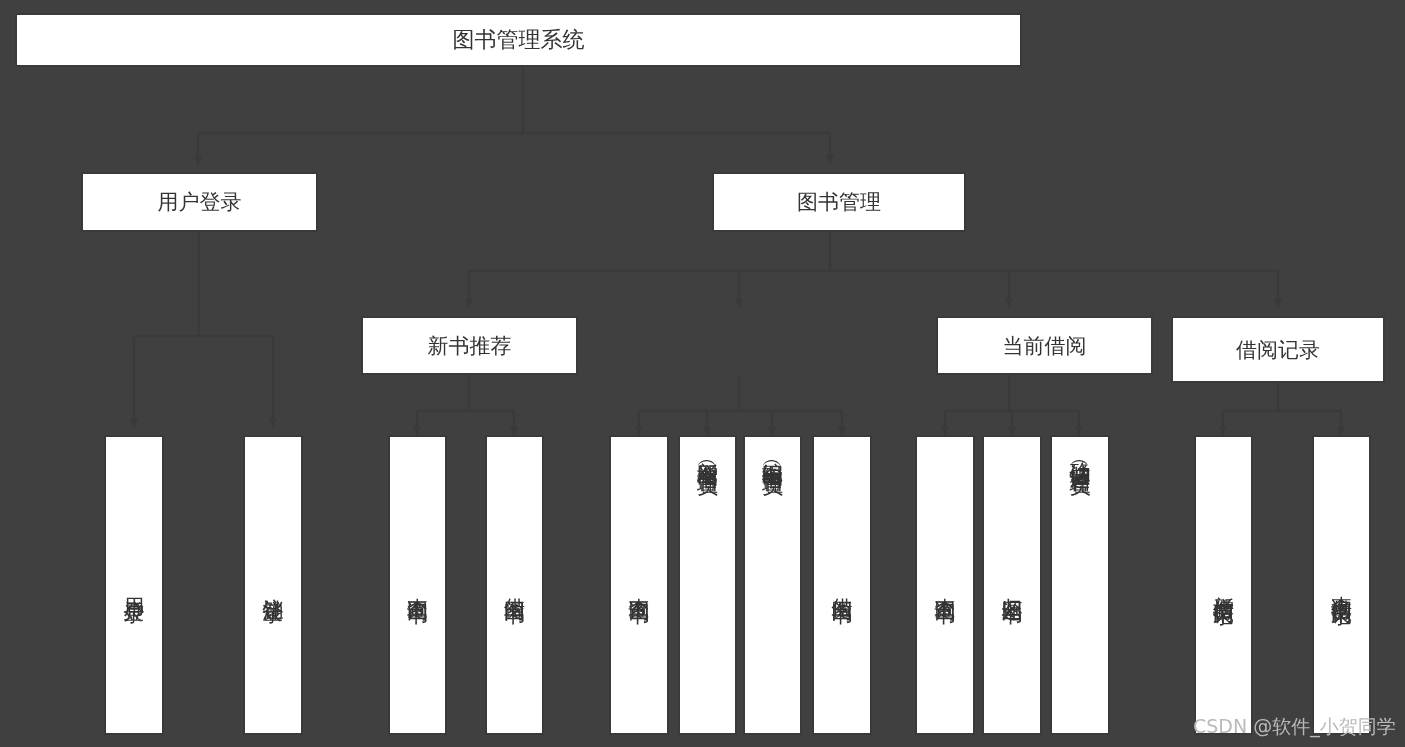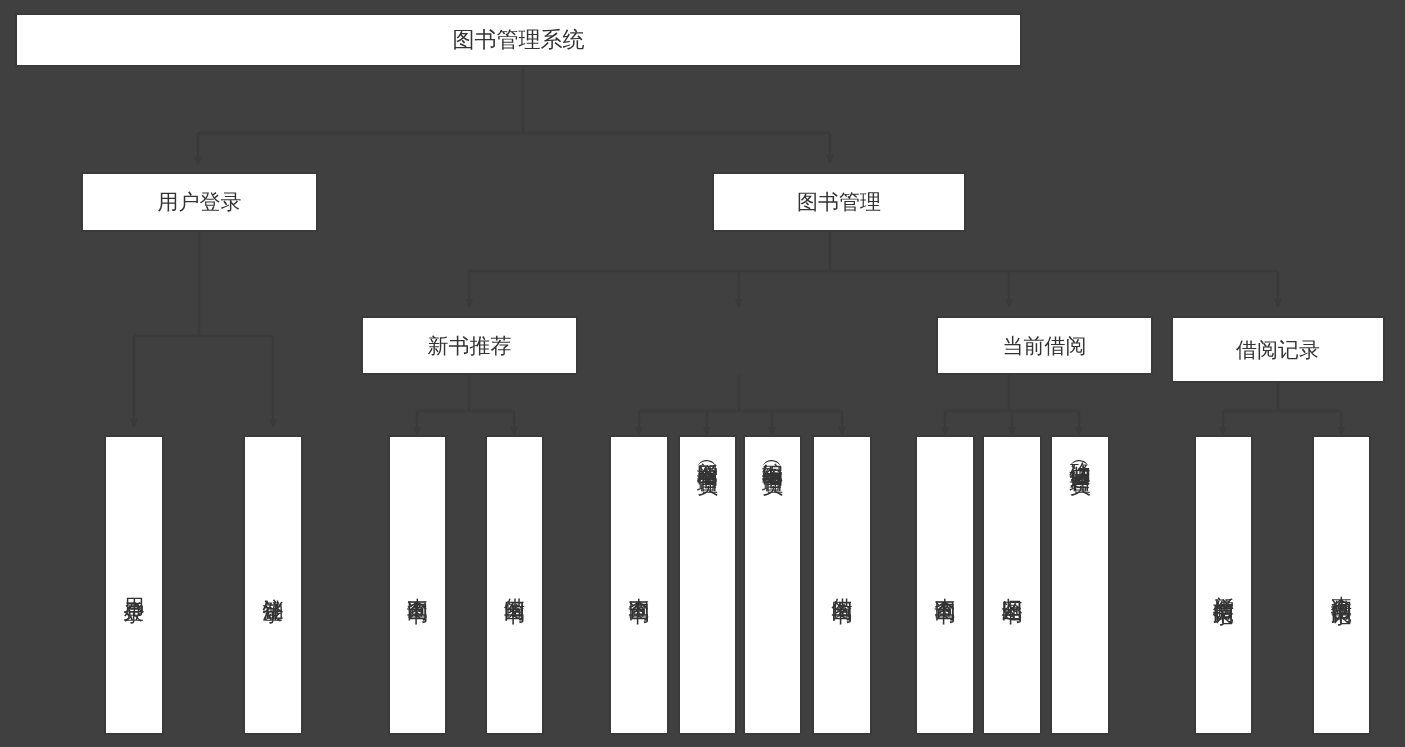--- a/index.html
+++ b/index.html
@@ -201,14 +201,15 @@
   </div>
 
   <div class="node leaf" style="left:1194px; top:435px; width:59px; height:300px;">
     <span class="nodelabel">新增借阅记录</span>
   </div>
 
   <div class="node leaf" style="left:1312px; top:435px; width:59px; height:300px;">
     <span class="nodelabel">查询借阅记录</span>
   </div>
 
+  <div class="watermark" style="left:1193px; top:714px;">CSDN @软件_小贺同学</div>
 
 </div>
 
 </body></html>

